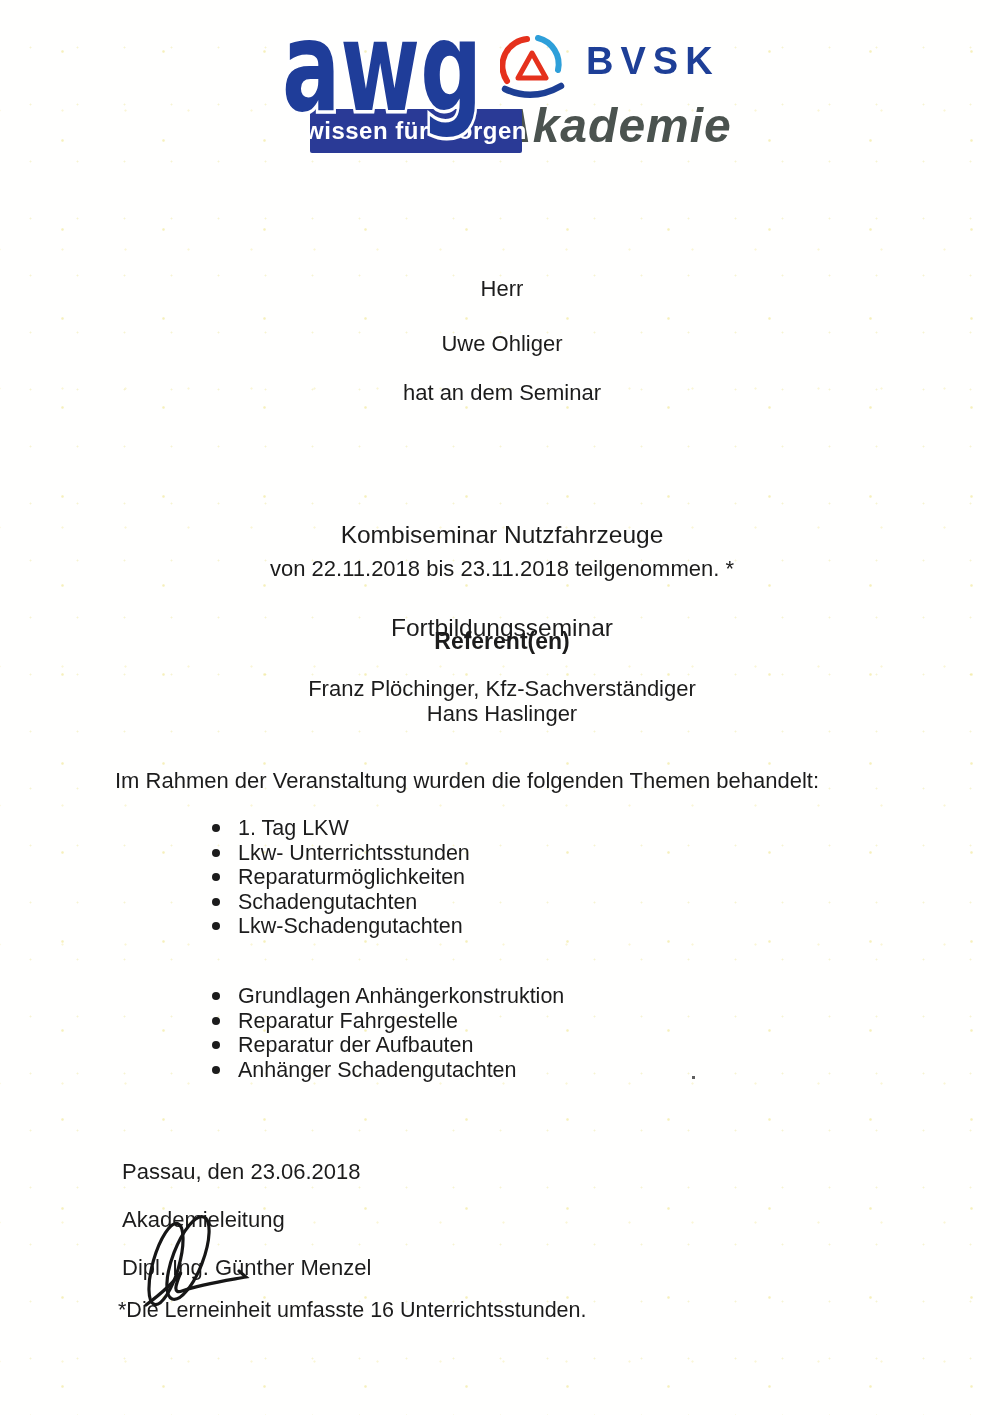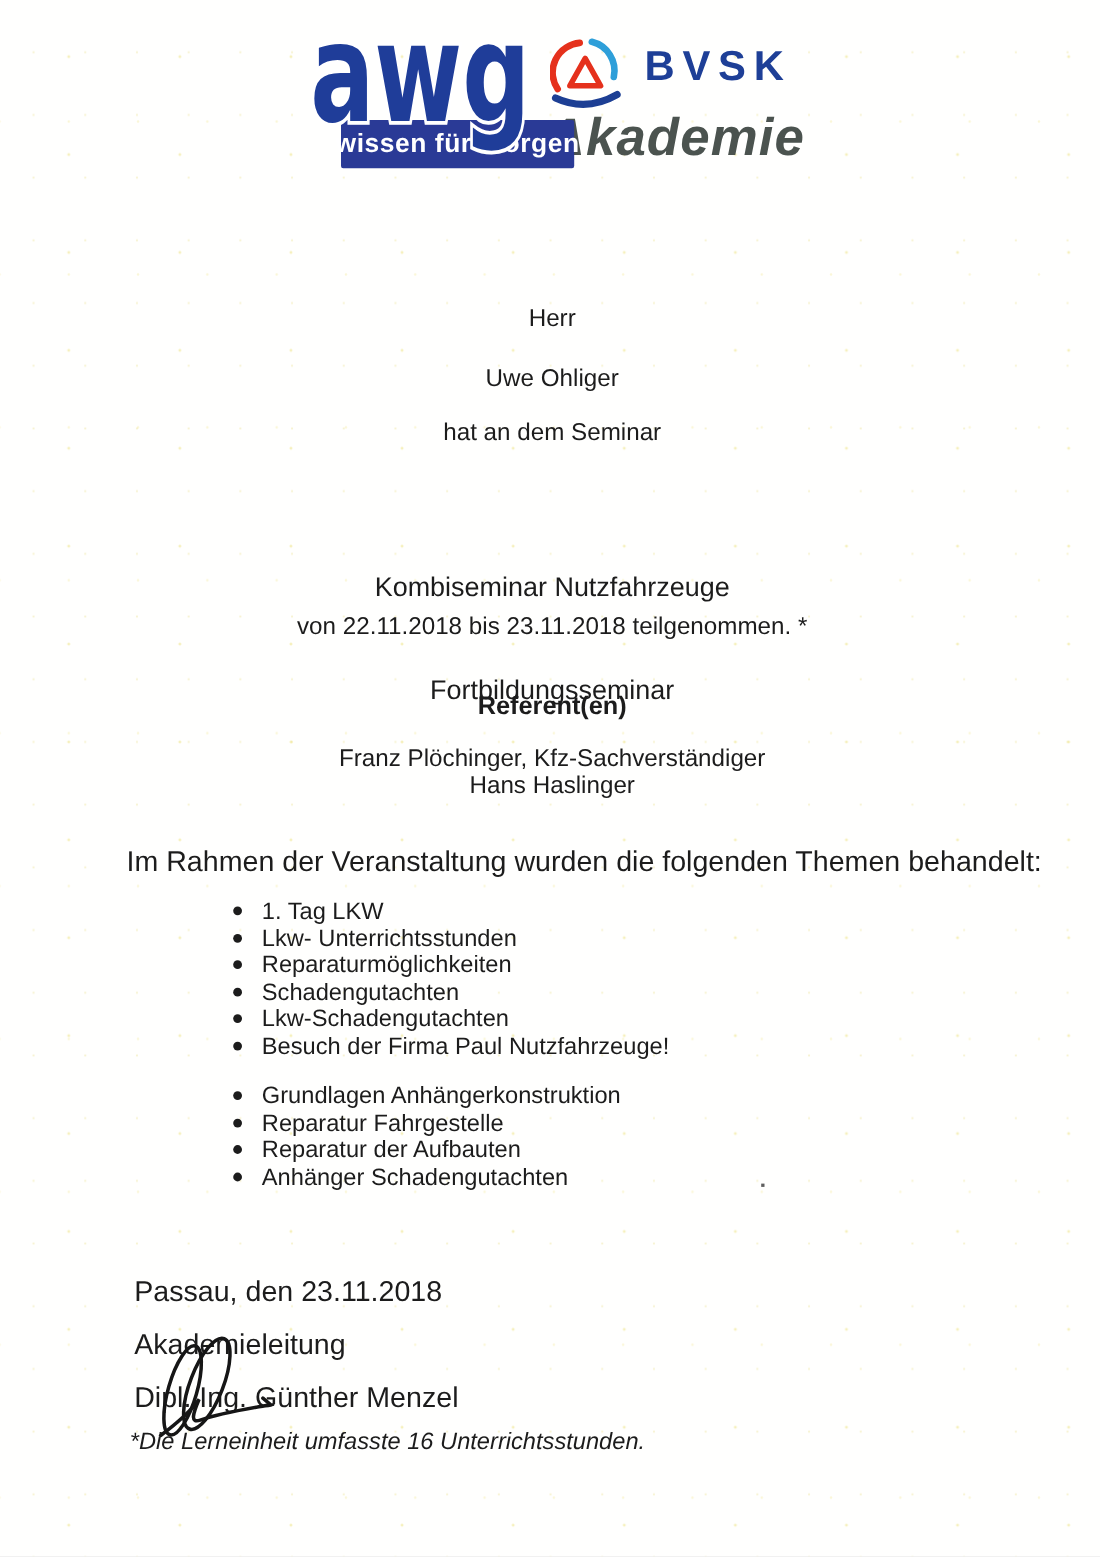--- a/index.html
+++ b/index.html
@@ -64,27 +64,27 @@
   .pname{top:331px;}
   .introline{top:380px;}
   .seminar{top:457px;font-size:24.5px;line-height:31px;}
   .dateline{top:556px;}
   .ref-head{top:628px;font-weight:bold;font-size:23px;}
   .ref1{top:676px;}
   .ref2{top:701px;}
 
   
   .lline{
-    position:absolute;font-size:26px;white-space:nowrap;
+    position:absolute;font-size:22px;white-space:nowrap;
   }
   .topics-intro{left:115px;top:768px;}
   .passau{left:122px;top:1159px;}
   .akadem{left:122px;top:1207px;}
   .signer{left:122px;top:1255px;}
-  .footnote{left:118px;top:1298px;font-size:21.5px;font-style:italic;}
+  .footnote{left:118px;top:1298px;font-size:21.5px;}
 
   ul.topics{
     position:absolute;left:212px;margin:0;padding:0;list-style:none;
   }
   .list1{top:816px;}
   .list2{top:984px;}
   ul.topics li{
     display:flex;align-items:flex-start;
     height:24.6px;font-size:21.5px;line-height:24px;
   }
@@ -155,24 +155,20 @@
         <span>Reparaturmöglichkeiten</span>
       </li>
     <li>
         <span class="dot"></span>
         <span>Schadengutachten</span>
       </li>
     <li>
         <span class="dot"></span>
         <span>Lkw-Schadengutachten</span>
       </li>
-    <li>
-        <span class="dot"></span>
-        <span>Besuch der Firma Paul Nutzfahrzeuge!</span>
-      </li>
   </ul>
 
   <ul class="topics list2">
     <li>
         <span class="dot"></span>
         <span>Grundlagen Anhängerkonstruktion</span>
       </li>
     <li>
         <span class="dot"></span>
         <span>Reparatur Fahrgestelle</span>
@@ -180,21 +176,21 @@
     <li>
         <span class="dot"></span>
         <span>Reparatur der Aufbauten</span>
       </li>
     <li>
         <span class="dot"></span>
         <span>Anhänger Schadengutachten</span>
       </li>
   </ul>
 
-  <div class="lline passau">Passau, den 23.11.2018</div>
+  <div class="lline passau">Passau, den 23.06.2018</div>
   <div class="lline akadem">Akademieleitung</div>
   <div class="lline signer">Dipl. Ing. Günther Menzel</div>
   <div class="lline footnote">*Die Lerneinheit umfasste 16 Unterrichtsstunden.</div>
 
   <svg class="sig-svg" width="320" height="110" viewBox="0 0 320 110">
     <g fill="none" stroke="#161616" stroke-width="3.2" stroke-linecap="round">
       <ellipse cx="48" cy="52" rx="13" ry="42" transform="rotate(16 48 52)"></ellipse>
       <ellipse cx="70" cy="46" rx="15" ry="44" transform="rotate(21 70 46)"></ellipse>
       <path d="M 28,93 C 40,84 54,73 63,60 C 57,74 55,82 64,79 C 84,72 112,68 128,65 L 121,59"></path>
     </g>

